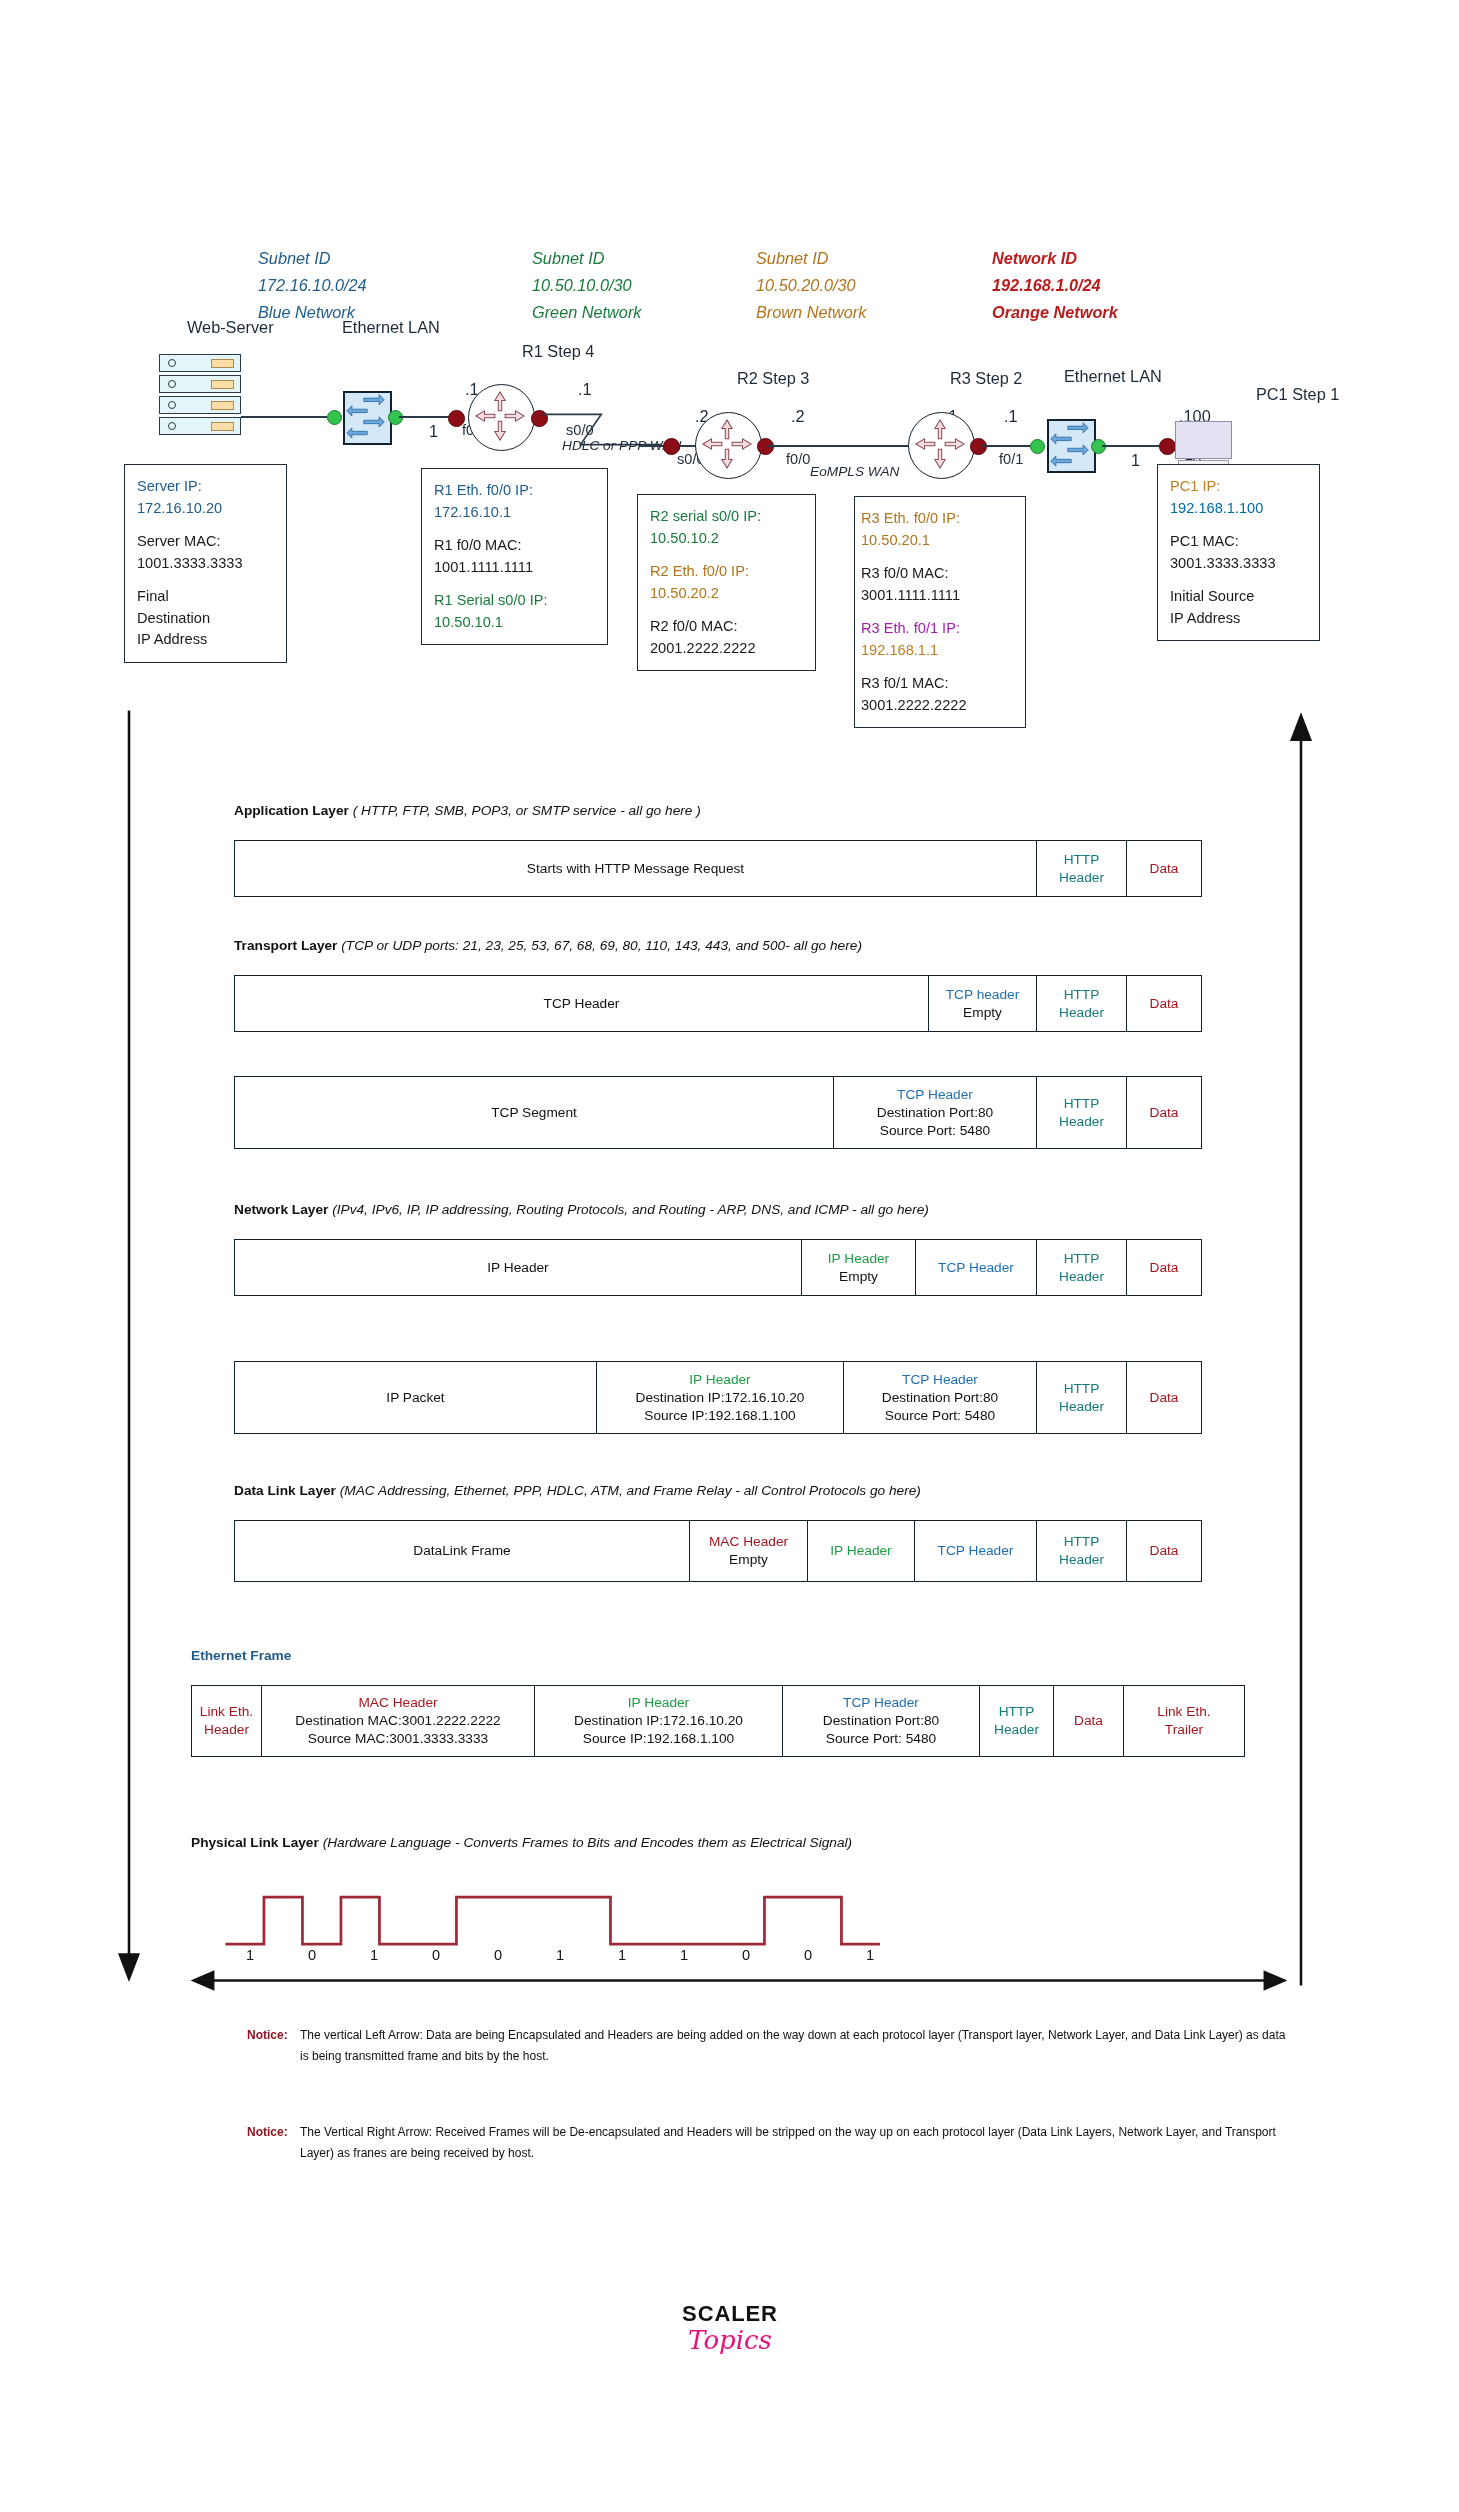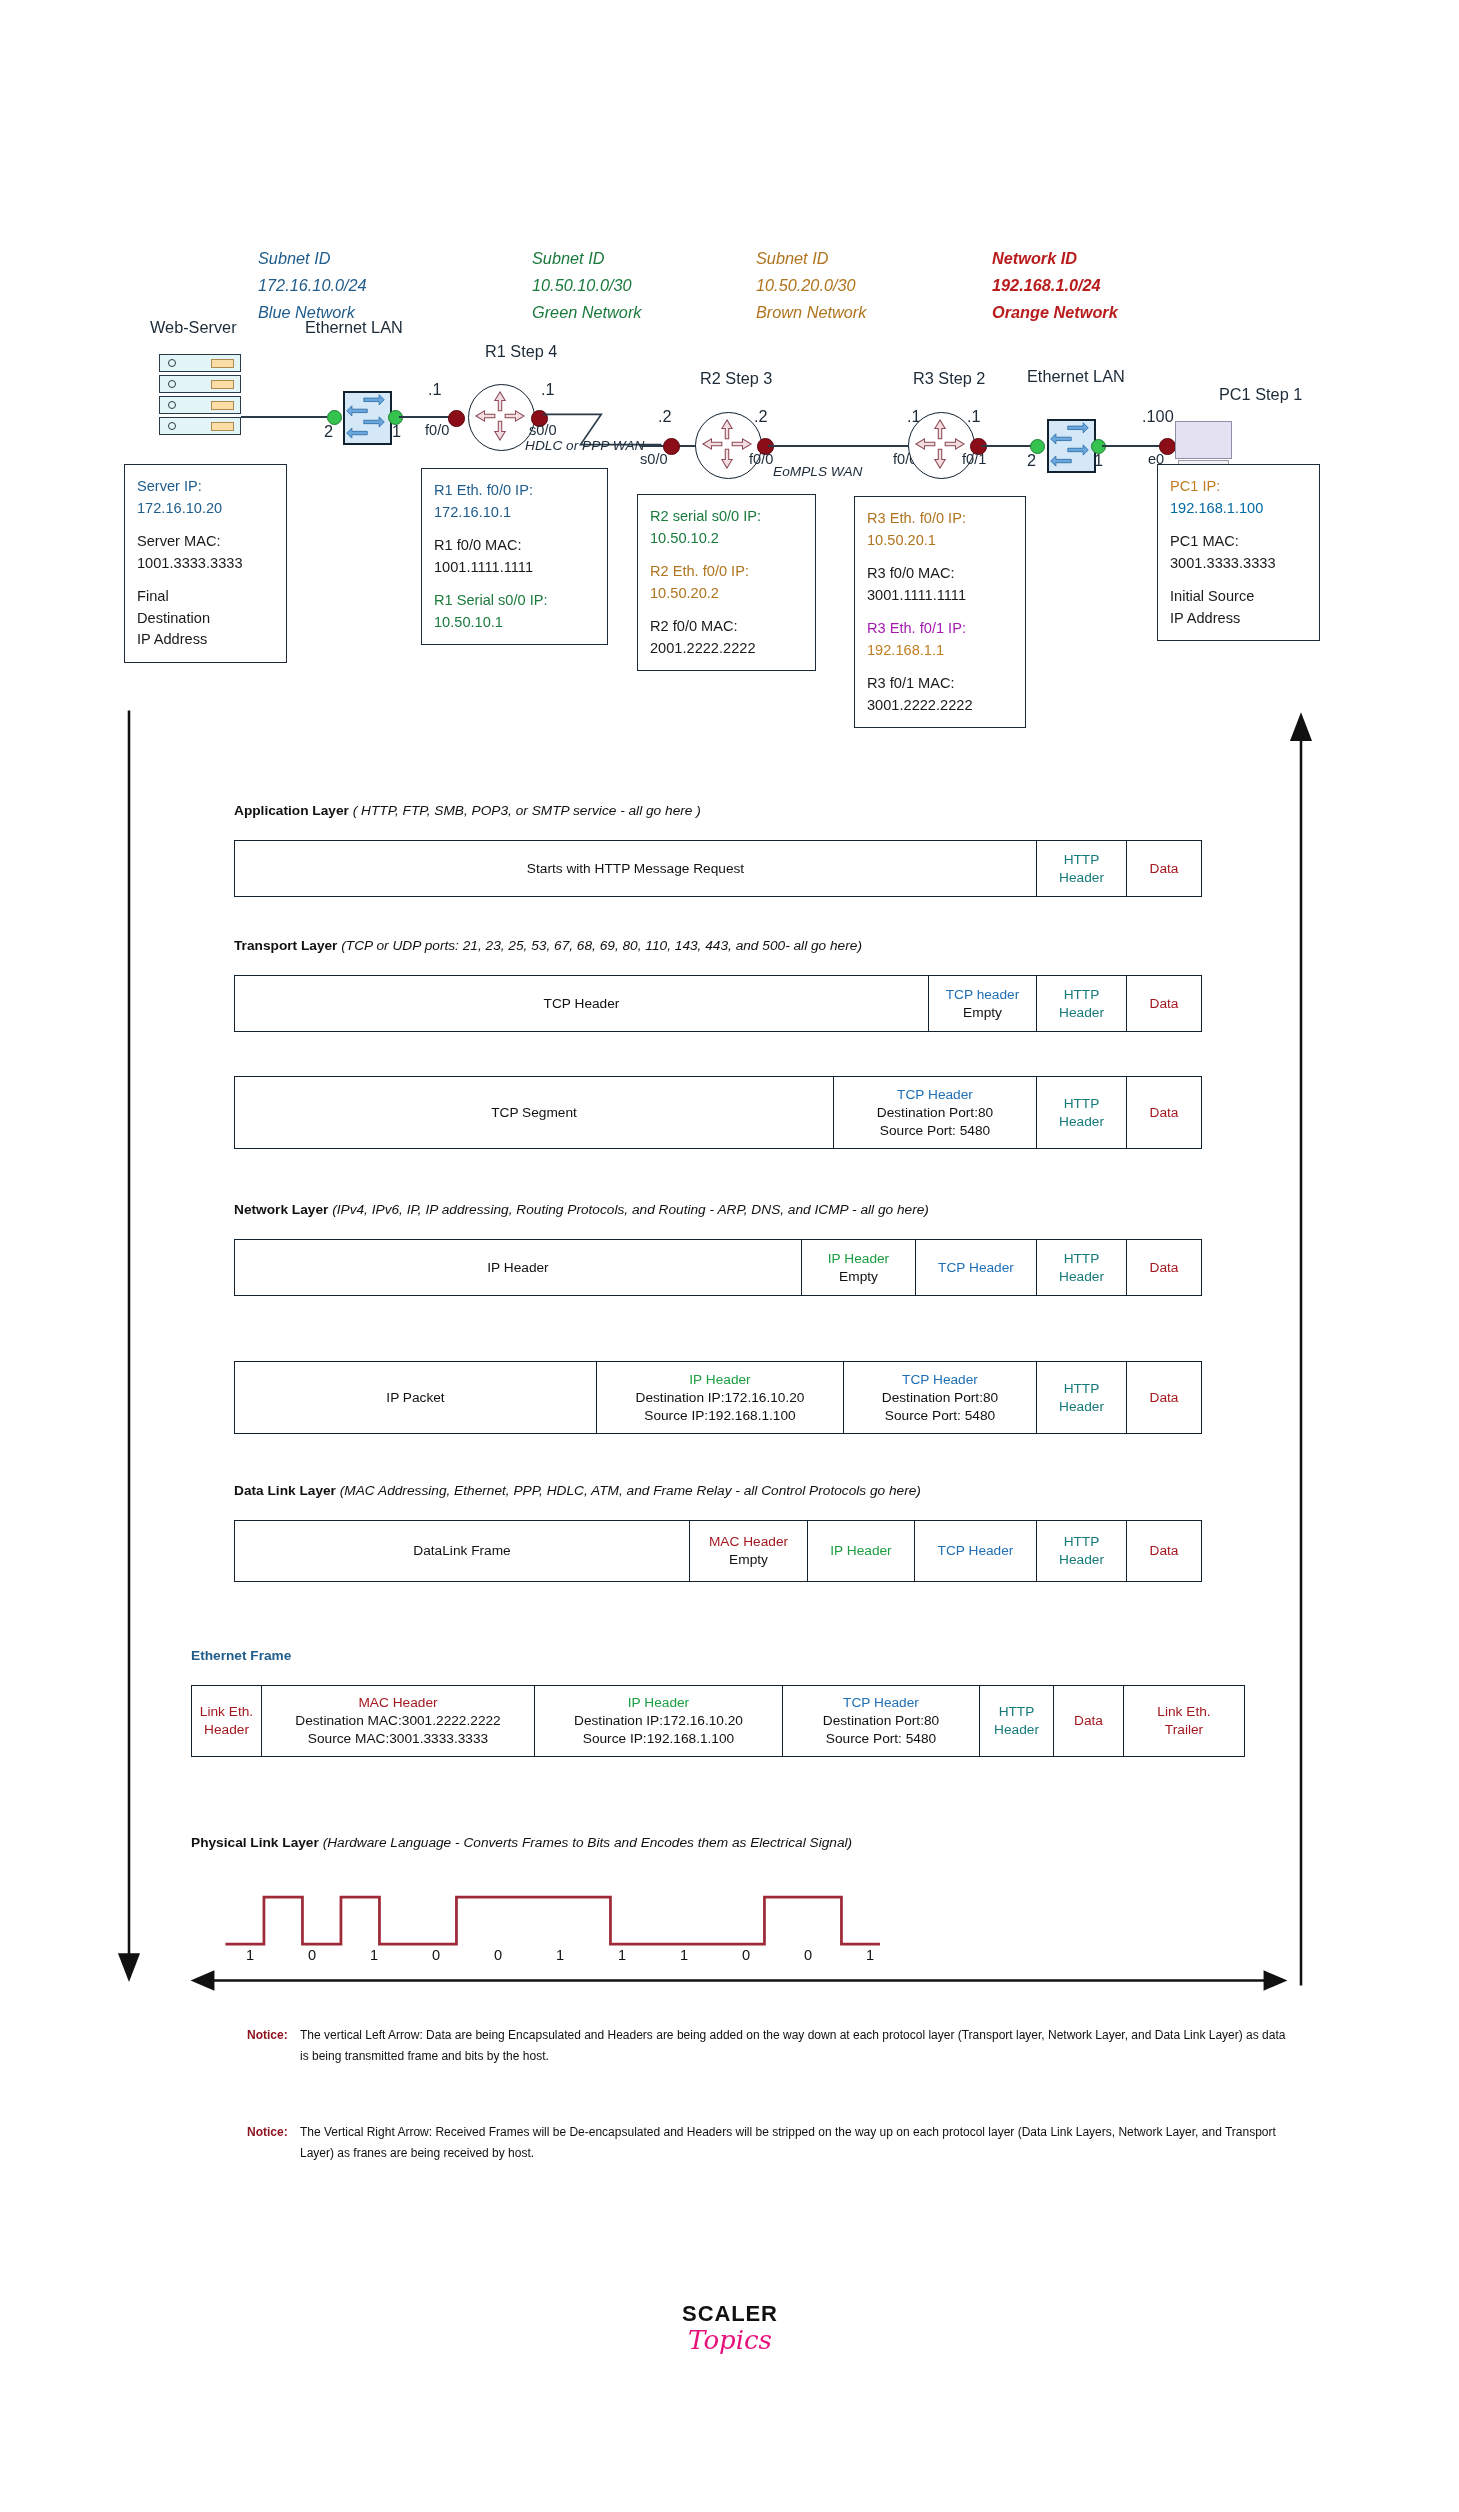--- a/index.html
+++ b/index.html
@@ -11,21 +11,21 @@
 
   
   .subnet{position:absolute;font-style:italic;font-size:16.3px;line-height:27px;}
   .c-blue{color:#1F5C8B;}
   .c-green{color:#1A7A3C;}
   .c-brown{color:#B0741E;}
   .c-orange{color:#b91c1c;font-weight:bold;}
 
   
   .topo{position:absolute;left:0;top:0;width:1460px;height:756px;}
-  .lbl{position:absolute;font-size:16.3px;color:#1d2b38;white-space:nowrap;}
+  .lbl{position:absolute;font-size:16.3px;color:#1d2b38;white-space:nowrap;margin-left:37px;}
   .lbl.sm{font-size:14.6px;}
   .wire{position:absolute;height:1.7px;background:#2a3b47;}
   .dotg{position:absolute;width:13px;height:13px;border-radius:50%;background:#34C34E;border:0.9px solid #1e7d32;}
   .dotr{position:absolute;width:14.6px;height:14.6px;border-radius:50%;background:#8B0D18;border:0.9px solid #5d0910;}
 
   .server{position:absolute;width:82px;}
   .server .bay{height:16.3px;border:1.3px solid #2a3b47;background:#E4F5F7;margin-bottom:2.6px;position:relative;}
   .server .bay:after{content:"";position:absolute;right:6px;top:4.3px;width:20.6px;height:6.9px;background:#FBDDA8;border:0.9px solid #b08a4a;}
   .server .bay:before{content:"";position:absolute;left:7.7px;top:4.3px;width:6px;height:6px;border-radius:50%;border:1.3px solid #2a3b47;}
 
@@ -263,21 +263,21 @@
       <div class="blk">
         <div style="color:#B0741E">R2 Eth. f0/0 IP:</div>
         <div style="color:#B0741E">10.50.20.2</div>
       </div>
       <div class="blk">
         <div>R2 f0/0 MAC:</div>
         <div>2001.2222.2222</div>
       </div>
     </div>
 
-    <div class="infobox" style="left:854px;top:496px;width:172px;">
+    <div class="infobox" style="left:854px;top:496px;width:172px;padding-left:6px;">
       <div class="blk">
         <div style="color:#B0741E">R3 Eth. f0/0 IP:</div>
         <div style="color:#B0741E">10.50.20.1</div>
       </div>
       <div class="blk">
         <div>R3 f0/0 MAC:</div>
         <div>3001.1111.1111</div>
       </div>
       <div class="blk">
         <div style="color:#a21caf">R3 Eth. f0/1 IP:</div>

